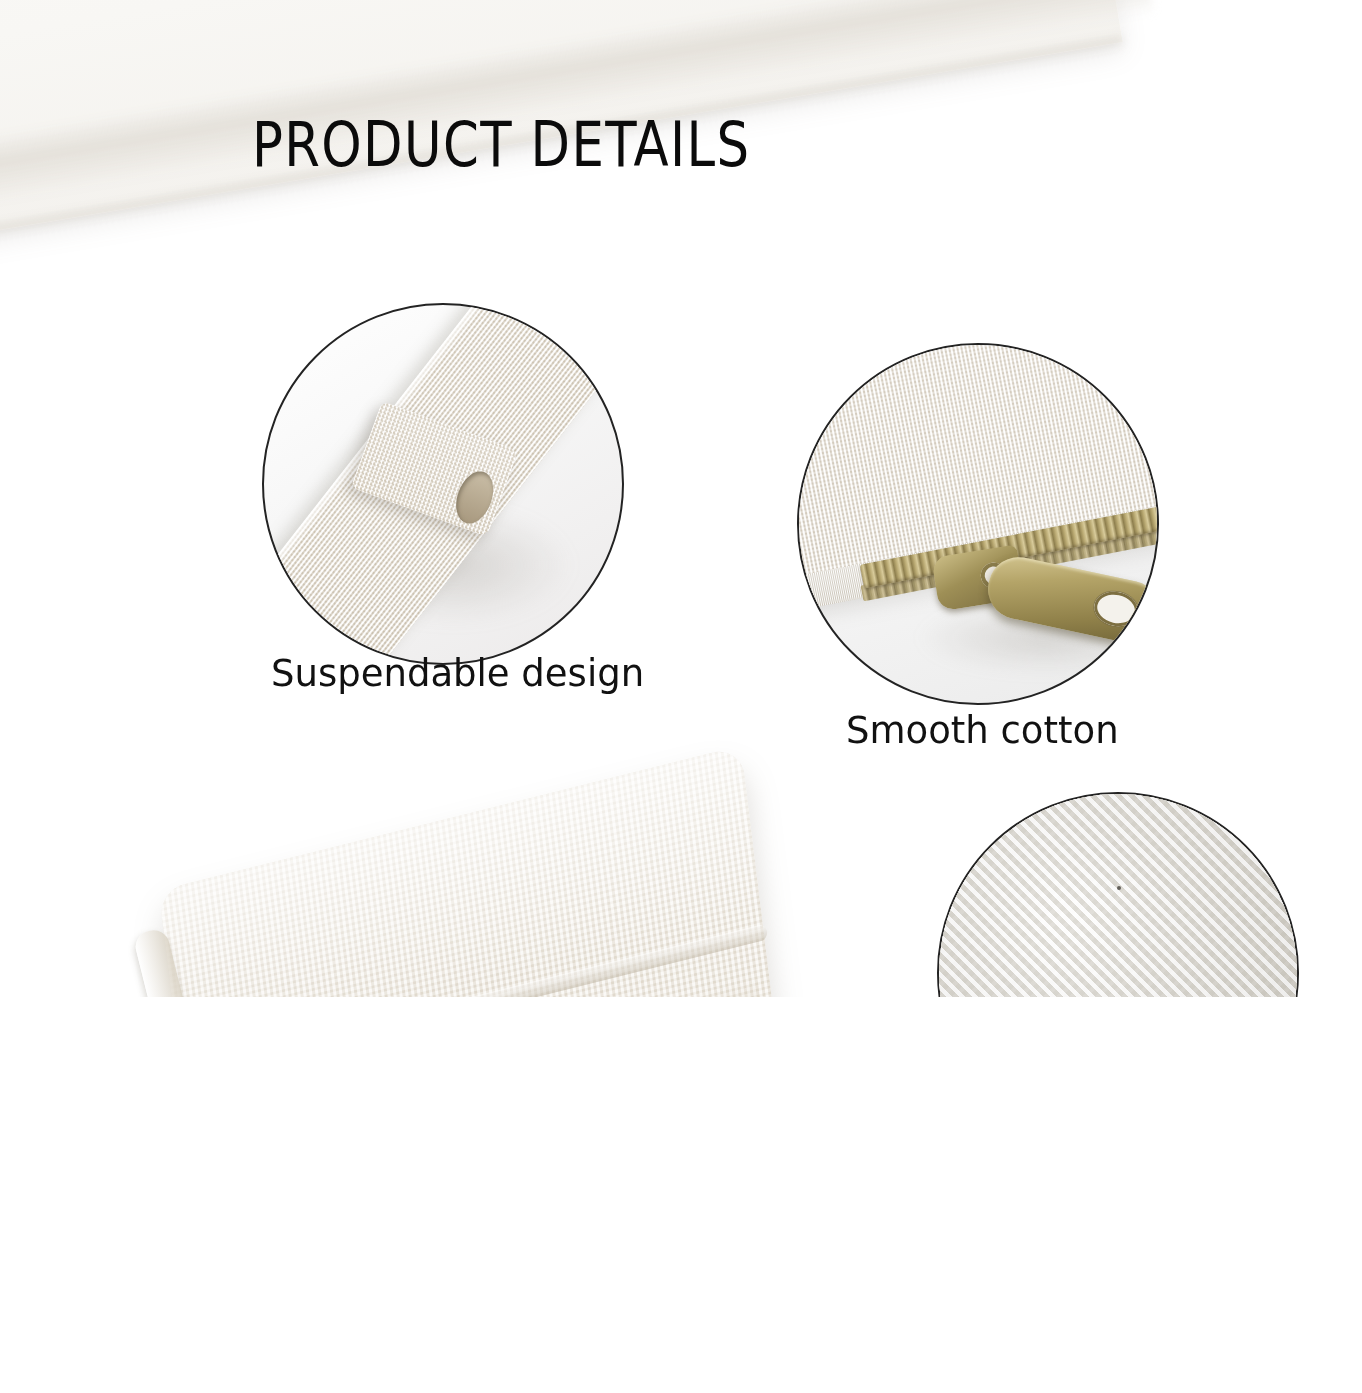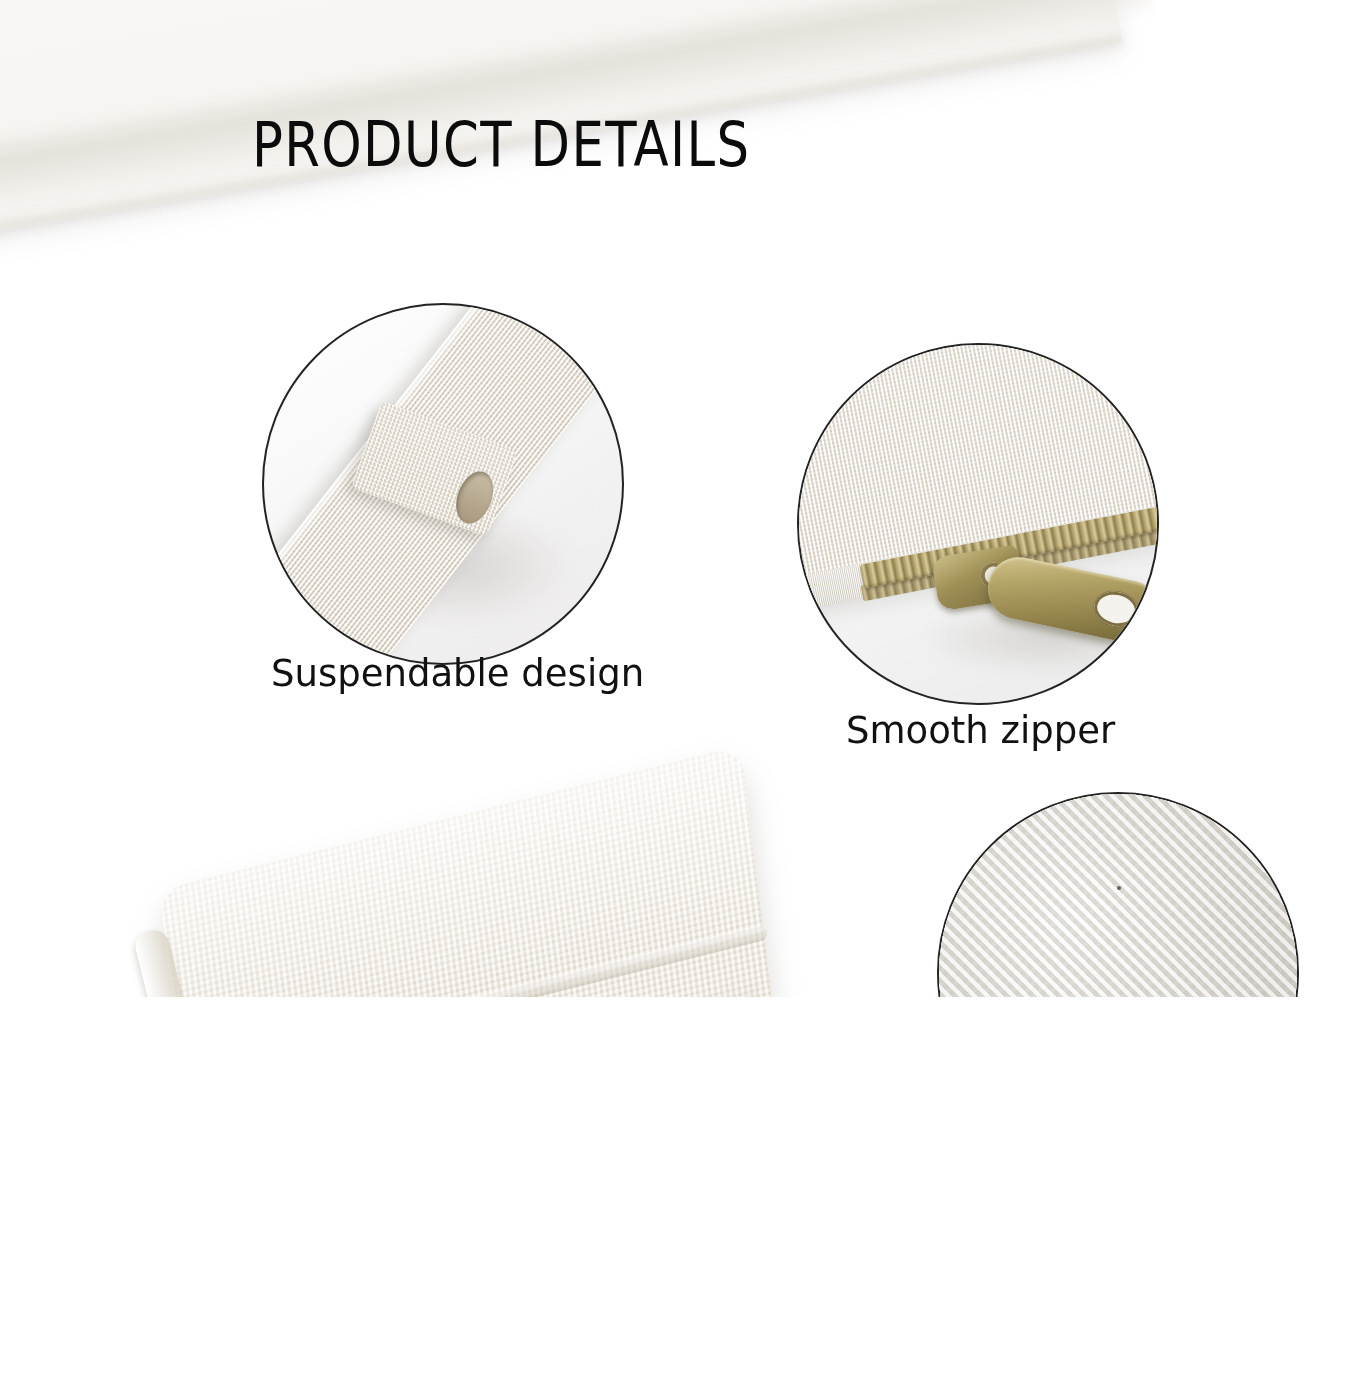--- a/index.html
+++ b/index.html
@@ -387,21 +387,21 @@
     <div class="zipper-shadow"></div>
     <div class="zip-teeth2"></div>
     <div class="zip-teeth"></div>
     <div class="zip-slider">
       <div class="zip-slider-hole"></div>
     </div>
     <div class="zip-pull">
       <div class="zip-pull-hole"></div>
     </div>
   </div>
-  <div class="caption" id="caption-zipper">Smooth zipper</div>
+  <div class="caption" id="caption-zipper">Smooth cotton</div>
 
   <div class="circle" id="circle-canvas">
     <div class="canvas-macro"></div>
     <div class="fleck" style="left:178px;top:92px;"></div>
     <div class="fleck" style="left:106px;top:258px;width:3px;height:3px;"></div>
     <div class="fleck" style="left:292px;top:300px;width:3px;height:3px;opacity:.55;"></div>
   </div>
   <div class="caption" id="caption-canvas">High quality cotton canvas</div>
 
   <div id="hero-pouch-wrap">

